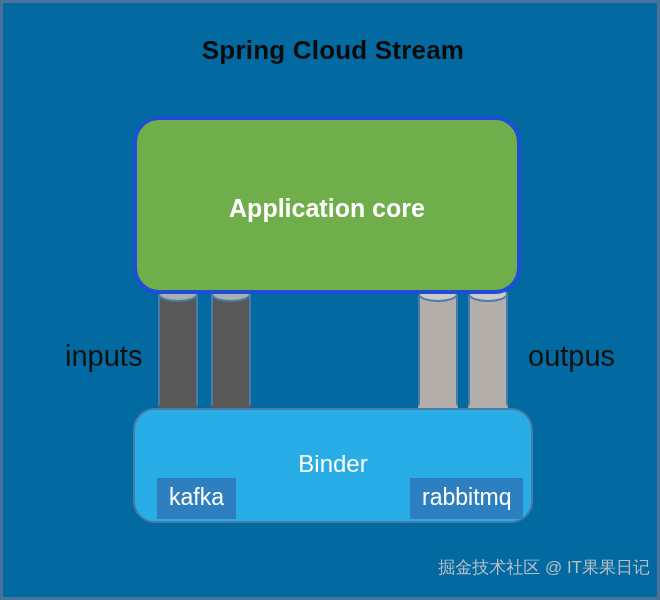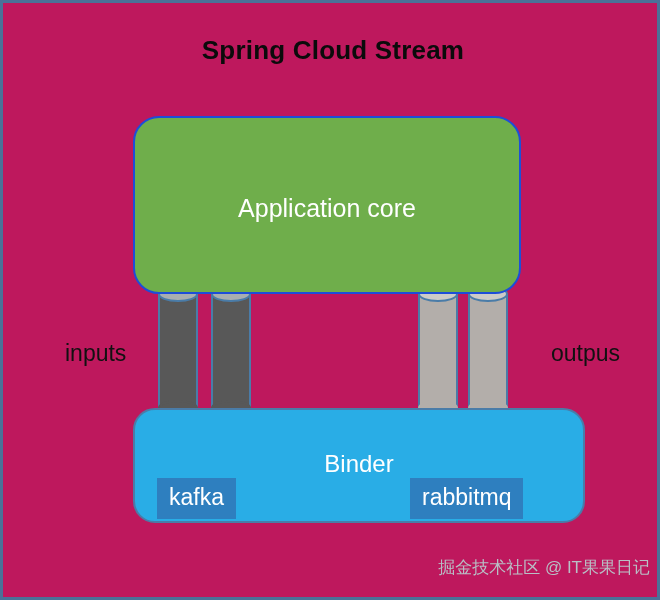--- a/index.html
+++ b/index.html
@@ -7,21 +7,21 @@
     padding: 0;
     background: #ffffff;
   }
   body {
     font-family: "Liberation Sans", sans-serif;
   }
   #canvas {
     position: relative;
     width: 660px;
     height: 600px;
-    background: #be185d;
+    background: #0369a1;
     overflow: hidden;
     box-sizing: border-box;
     border: 3px solid #4a7198;
   }
   #diagram-title {
     position: absolute;
     left: 0;
     top: 32px;
     width: 660px;
     text-align: center;
@@ -32,24 +32,25 @@
   }
 
   
   #app-core-box {
     position: absolute;
     left: 130px;
     top: 113px;
     width: 388px;
     height: 178px;
     background: #6fae4b;
-    border: 2px solid #1d4ed8;
+    border: 4px solid #1d4ed8;
     border-radius: 26px;
     box-sizing: border-box;
     z-index: 3;
+    font-weight: bold;
   }
   #app-core-label {
     position: absolute;
     left: 0;
     top: 0;
     width: 100%;
     height: 100%;
     display: flex;
     align-items: center;
     justify-content: center;
@@ -57,21 +58,21 @@
     font-size: 25px;
     padding-top: 6px;
     box-sizing: border-box;
   }
 
   
   #binder-box {
     position: absolute;
     left: 130px;
     top: 405px;
-    width: 452px;
+    width: 400px;
     height: 115px;
     background: #29ade6;
     border: 2px solid #4a7ca8;
     border-radius: 22px;
     box-sizing: border-box;
     z-index: 3;
   }
   #binder-label {
     position: absolute;
     left: 0;
@@ -140,26 +141,26 @@
   .cyl-light .bottom { background: #b3aeaa; border-color: #b3aeaa; }
 
   #cyl-in-1  { left: 155px; top: 283px; }
   #cyl-in-2  { left: 208px; top: 283px; }
   #cyl-out-1 { left: 415px; top: 283px; }
   #cyl-out-2 { left: 465px; top: 283px; }
 
   
   .side-label {
     position: absolute;
-    font-size: 23px;
+    font-size: 29px;
     color: #111111;
     white-space: nowrap;
   }
   #inputs-label  { left: 62px;  top: 337px; }
-  #outputs-label { left: 525px; top: 337px; margin-left: 23px; }
+  #outputs-label { left: 525px; top: 337px; }
 
   
   #watermark {
     position: absolute;
     right: 7px;
     bottom: 18px;
     font-size: 17px;
     color: #b9bfc6;
     white-space: nowrap;
   }

